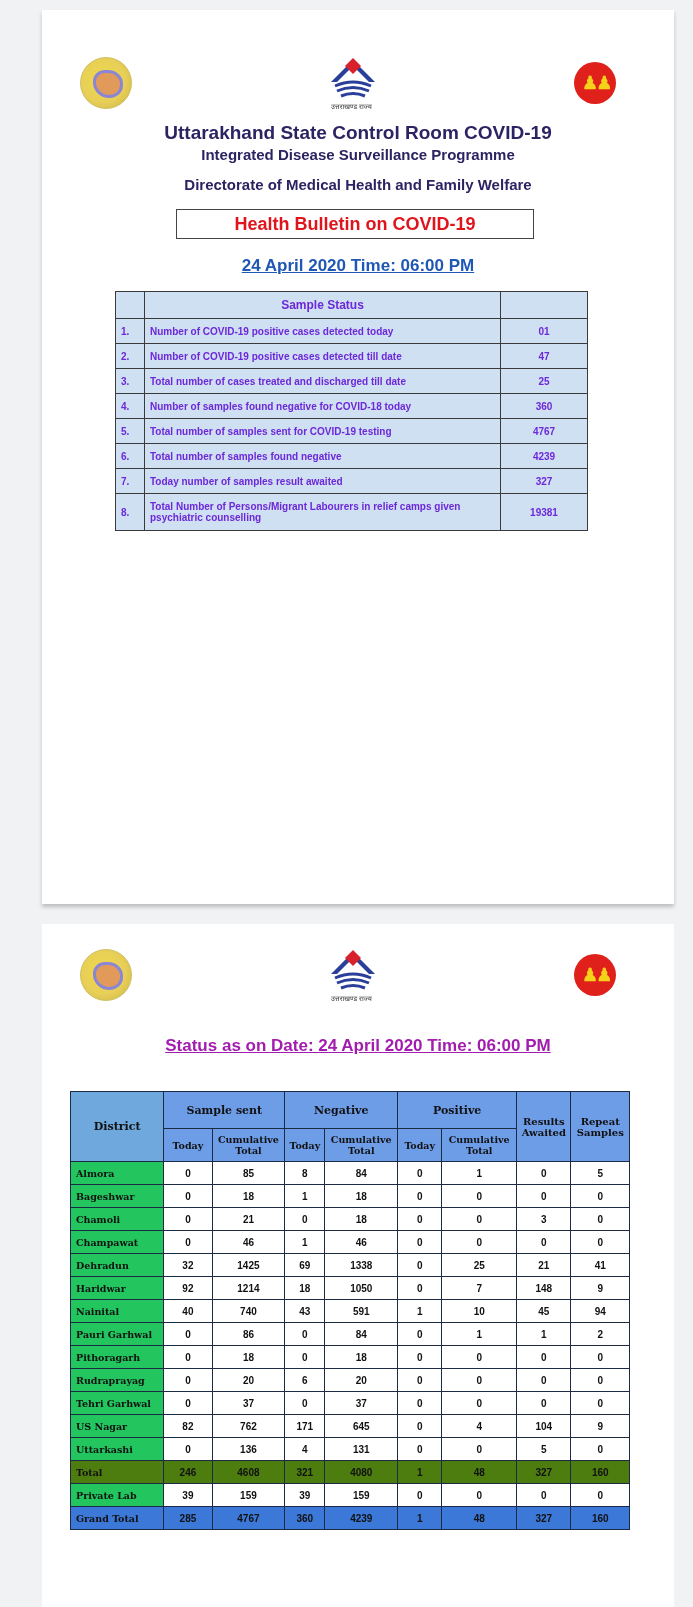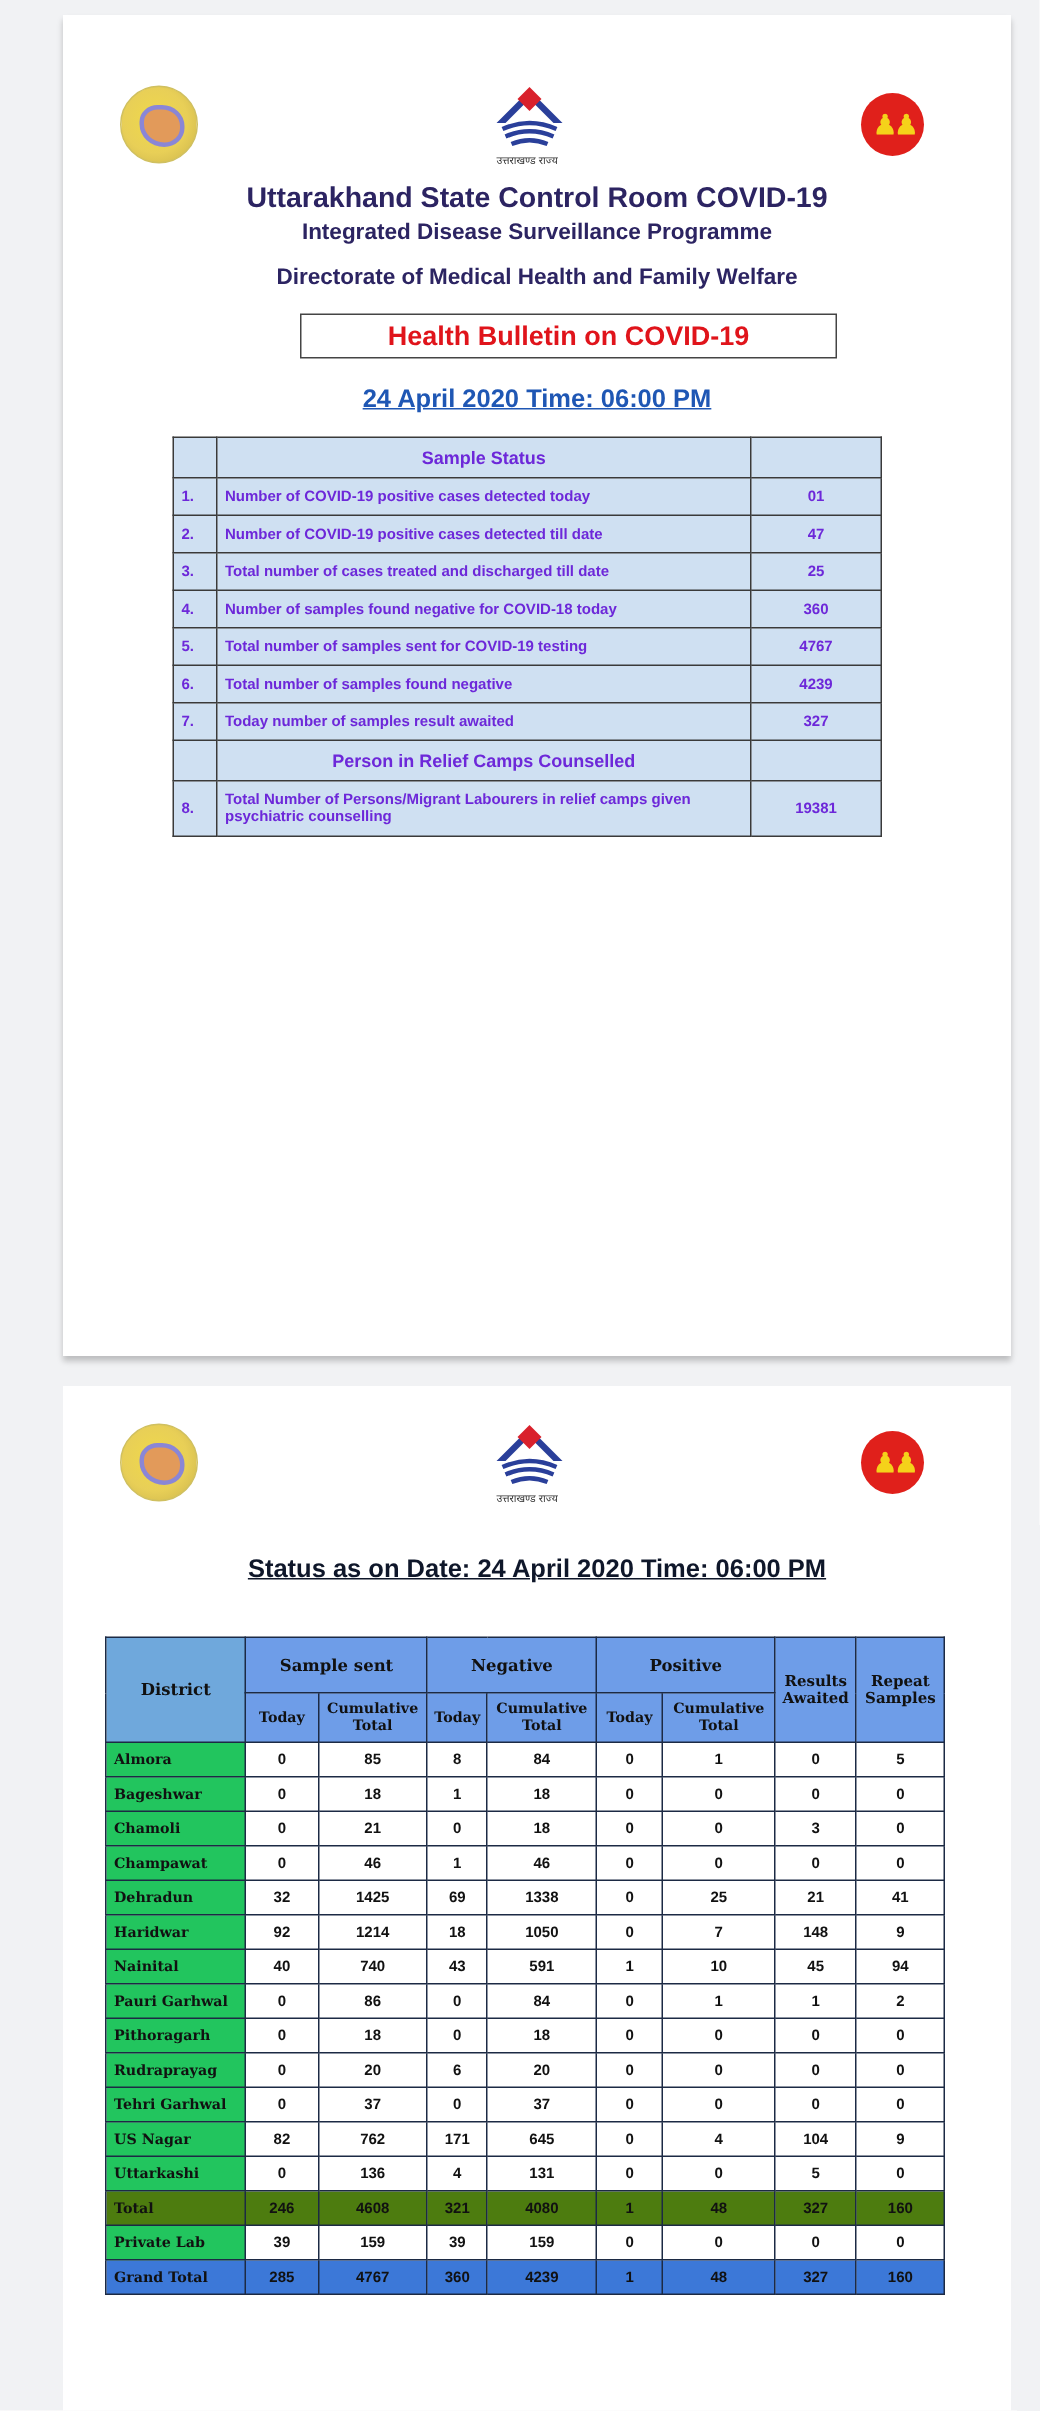--- a/index.html
+++ b/index.html
@@ -24,32 +24,32 @@
   .logo-center { width: 56px; height: 56px; }
   .uk-caption { position: absolute; top: 46px; left: 6px; font-size: 7px; color: #333; }
   .title1 { position: absolute; left: 0; width: 632px; text-align: center; top: 112px;
     font-size: 19px; font-weight: bold; color: #2c2462; }
   .title2 { position: absolute; left: 0; width: 632px; text-align: center; top: 136px;
     font-size: 15px; font-weight: bold; color: #2c2462; }
   .title3 { position: absolute; left: 0; width: 632px; text-align: center; top: 166px;
     font-size: 15px; font-weight: bold; color: #2c2462; }
   .bulletin-box { position: absolute; left: 134px; top: 199px; width: 356px; height: 28px;
     border: 1px solid #444; text-align: center; line-height: 28px;
-    font-size: 18px; font-weight: bold; color: #e0141b; margin-left: 24px; }
+    font-size: 18px; font-weight: bold; color: #e0141b; }
   .date-line { position: absolute; left: 0; width: 632px; text-align: center; top: 246px;
     font-size: 17px; font-weight: bold; color: #1f57b4; text-decoration: underline; }
   table { border-collapse: collapse; }
   .t1 { position: absolute; left: 73px; top: 281px; width: 473px; }
   .t1 td { border: 1.5px solid #3a3a3a; background: #cfe0f2; font-size: 10px; font-weight: bold; color: #6d28d9; height: 24px; padding: 0 5px; }
   .t1 .num { width: 18px; }
   .t1 .val { width: 76px; text-align: center; }
   .t1 .hdr { text-align: center; font-size: 12px; height: 26px; }
   .t1 .tall td { height: 36px; }
   .status-title { position: absolute; left: 0; width: 632px; text-align: center; top: 112px;
-    font-size: 17px; font-weight: bold; color: #0f172a; text-decoration: underline; }
+    font-size: 17px; font-weight: bold; color: #a21caf; text-decoration: underline; }
   .t2 { position: absolute; left: 28px; top: 167px; width: 560px; }
   .t2 td, .t2 th { border: 1.5px solid #1c2a44; text-align: center; font-size: 10px; font-weight: bold; color: #111; height: 22px; padding: 0; font-family: "Liberation Sans", sans-serif; }
   .t2 th { background: #6e9de8; font-family: "DejaVu Serif", serif; font-size: 10px; }
   .t2 th.district-h { background: #6fa8dc; width: 90px; font-size: 11px; }
   .t2 th.grp { font-size: 11px; height: 36px; }
   .t2 th.sub { height: 32px; font-size: 9.5px; }
   .t2 td.dname { background: #22c55e; text-align: left; padding-left: 5px; font-family: "DejaVu Serif", serif; font-size: 9.5px; }
   .t2 td { background: #ffffff; }
   .t2 tr.total td { background: #4d7c0f; }
   .t2 tr.grand td { background: #3c78d8; }
@@ -115,25 +115,20 @@
     <tr>
           <td class="num">6.</td>
           <td>Total number of samples found negative</td>
           <td class="val">4239</td>
         </tr>
     <tr>
           <td class="num">7.</td>
           <td>Today number of samples result awaited</td>
           <td class="val">327</td>
         </tr>
-    <tr>
-      <td class="num"></td>
-      <td class="hdr">Person in Relief Camps Counselled</td>
-      <td class="val"></td>
-    </tr>
     <tr class="tall">
           <td class="num">8.</td>
           <td>Total Number of Persons/Migrant Labourers in relief camps given psychiatric counselling</td>
           <td class="val">19381</td>
         </tr>
   </tbody>
     </table>
 </div>
 
 <div class="page" id="page2">

